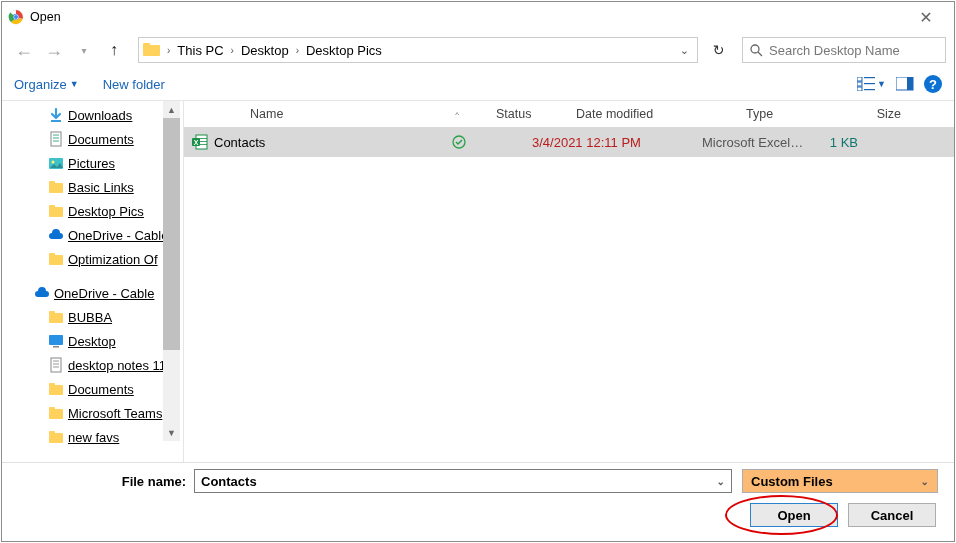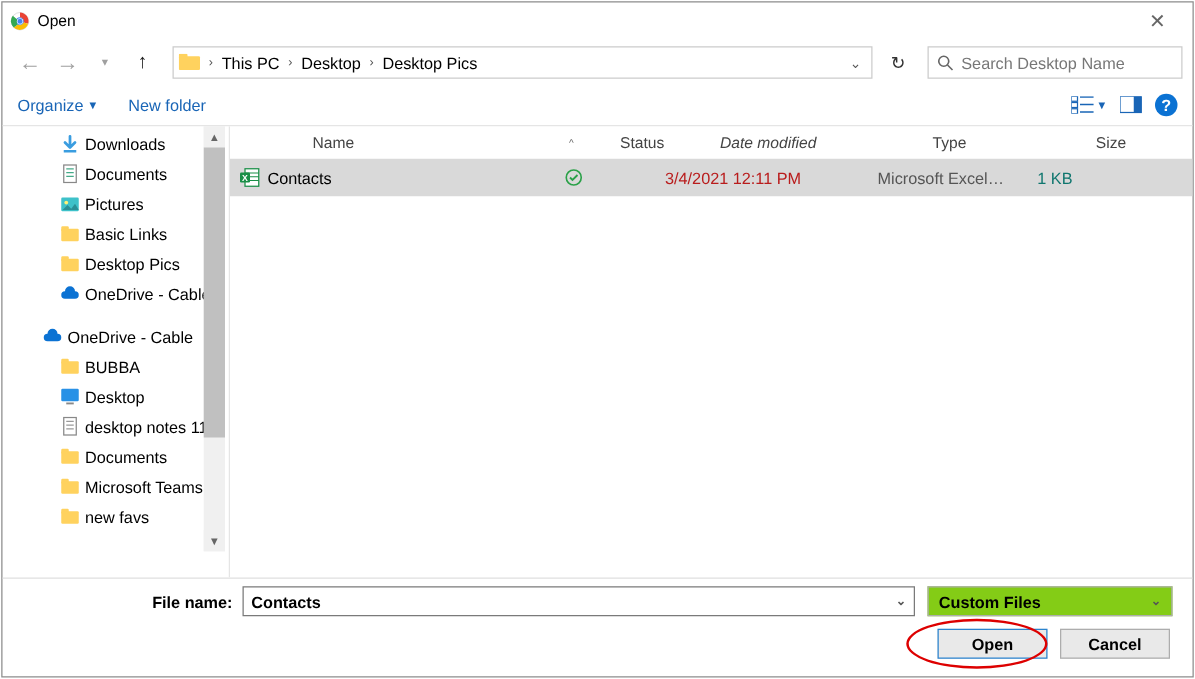--- a/index.html
+++ b/index.html
@@ -24,52 +24,52 @@
     .search-ph { font-size: 13px; color: #777; flex: 1; }
     .toolbar { height: 32px; display: flex; align-items: center; padding: 0 12px; }
     .tb-link { font-size: 13px; color: #1965b6; margin-right: 24px; display: flex; align-items: center; gap: 3px; justify-content: center; }
     .tb-link .dd { font-size: 9px; }
     .tb-spacer { flex: 1; }
     .tb-icon { color: #1965b6; margin-left: 10px; display: flex; align-items: center; gap: 2px; }
     .help-circle { width: 18px; height: 18px; border-radius: 9px; background: #0b72d3; color: #fff; font-size: 13px; font-weight: bold; display: flex; align-items: center; justify-content: center; margin-left: 10px; }
     .content { flex: 1; display: flex; border-top: 1px solid #e5e5e5; overflow: hidden; }
     .tree { width: 178px; overflow: hidden; position: relative; }
     .tree-inner { padding: 2px 0; }
-    .tree-item { height: 24px; display: flex; align-items: center; font-size: 13px; padding-right: 2px; white-space: nowrap; overflow: hidden; }
+    .tree-item { height: 24px; display: flex; align-items: center; font-size: 13px; padding-right: 2px; white-space: nowrap; overflow: hidden; text-decoration: underline; }
     .ti-icon { width: 18px; height: 16px; flex-shrink: 0; margin-right: 2px; }
     .ti-pin { width: 12px; color: #888; font-size: 11px; margin-left: auto; transform: rotate(30deg); flex-shrink:0; }
     .pad1 { padding-left: 32px; }
     .pad2 { padding-left: 46px; }
     .tree-scroll { position: absolute; right: 0; top: 0; width: 17px; height: 340px; background: #f0f0f0; display:flex; flex-direction:column; }
     .tree-scroll .arr { height:17px; background:#f0f0f0; display:flex; align-items:center; justify-content:center; font-size:9px; color:#666;}
     .tree-scroll .thumb { margin-top:0; height:232px; background:#c0c0c0; }
     .list { flex: 1; display: flex; flex-direction: column; border-left: 1px solid #e5e5e5; }
     .splitter { width: 3px; background: transparent; }
     .cols { height: 26px; display: flex; align-items: center; font-size: 12.5px; color: #444; justify-content: center; }
     .col { padding: 0 8px; border-right: 1px solid transparent; }
     .col.name { flex: 0 0 260px; display:flex; align-items:center; gap:4px; }
     .col.status { flex: 0 0 80px; }
-    .col.date { flex: 0 0 170px; font-style: italic; }
+    .col.date { flex: 0 0 170px; }
     .col.type { flex: 0 0 120px; }
     .col.size { flex: 0 0 52px; text-align: right; }
     .sort-ind { font-size: 8px; color: #666; margin-left: auto; margin-right: 20px;}
     .row { height: 30px; display: flex; align-items: center; font-size: 13px; color: #000; }
     .row.sel { background: #d9d9d9; }
     .row .cell { padding: 0 8px; }
     .cell.name { flex: 0 0 260px; display:flex; align-items:center; gap:6px; }
     .cell.status { flex: 0 0 80px; color: #2aa148; }
     .cell.date { flex: 0 0 170px; color: #b91c1c; }
     .cell.type { flex: 0 0 120px; color: #555; white-space:nowrap; overflow:hidden; text-overflow: ellipsis;}
     .cell.size { flex: 0 0 52px; text-align: right; color: #0f766e; }
     .footer { border-top: 1px solid #e0e0e0; padding: 6px 16px 14px; font-weight: bold; }
     .fn-row { display: flex; align-items: center; margin-bottom: 10px; }
     .fn-label { font-size: 13px; color: #000; width: 176px; text-align: right; padding-right: 8px; }
     .fn-combo { flex: 1; height: 24px; border: 1px solid #7a7a7a; display: flex; align-items: center; padding: 0 6px; font-size: 13px; margin-right: 10px; background:#fff; }
     .fn-combo .cb-dd { margin-left:auto; font-size:10px; color:#555; }
-    .type-combo { width: 196px; height: 24px; border: 1px solid #adadad; background: #84cc16; display: flex; align-items: center; padding: 0 8px; font-size: 13px; }
+    .type-combo { width: 196px; height: 24px; border: 1px solid #adadad; background: #fdba74; display: flex; align-items: center; padding: 0 8px; font-size: 13px; }
     .type-combo .cb-dd { margin-left:auto; font-size:10px; color:#555; }
     .btn-row { display: flex; justify-content: flex-end; gap: 10px; padding-right: 2px; position: relative; }
     .btn { width: 88px; height: 24px; border: 1px solid #adadad; background: #e9e9e9; font-size: 13px; display:flex; align-items:center; justify-content:center; }
     .btn.primary { border: 1px solid #2b83ce; }
     .circle-anno { position:absolute; width:113px; height:40px; border:2px solid #d00; border-radius:50%; pointer-events:none; right:100px; top:-8px; }
     svg { display: block; }
   </style>
 </head>
 <body>
 
@@ -210,20 +210,29 @@
             <span>Desktop Pics</span>
           </div>
           <div class="tree-item pad2">
             <span class="ti-icon">
               <svg width="16" height="16" viewBox="0 0 16 16">
                 <path d="M4 12 A3 3 0 0 1 4 6 A4 4 0 0 1 12 6 A3 3 0 0 1 12 12 Z" fill="#0b72d3"></path>
               </svg>
             </span>
             <span>OneDrive - Cable</span>
           </div>
+          <div class="tree-item pad2">
+            <span class="ti-icon">
+              <svg width="16" height="16" viewBox="0 0 16 16">
+                <rect x="1" y="4" width="14" height="10" rx="1" fill="#ffd25e"></rect>
+                <rect x="1" y="2" width="6" height="4" rx="1" fill="#ffd25e"></rect>
+              </svg>
+            </span>
+            <span>Optimization Of</span>
+          </div>
           <div class="tree-item pad1" style="height: 10px;"></div>
           <div class="tree-item pad1">
             <span class="ti-icon">
               <svg width="16" height="16" viewBox="0 0 16 16">
                 <path d="M4 12 A3 3 0 0 1 4 6 A4 4 0 0 1 12 6 A3 3 0 0 1 12 12 Z" fill="#0b72d3"></path>
               </svg>
             </span>
             <span>OneDrive - Cable</span>
           </div>
           <div class="tree-item pad2">

